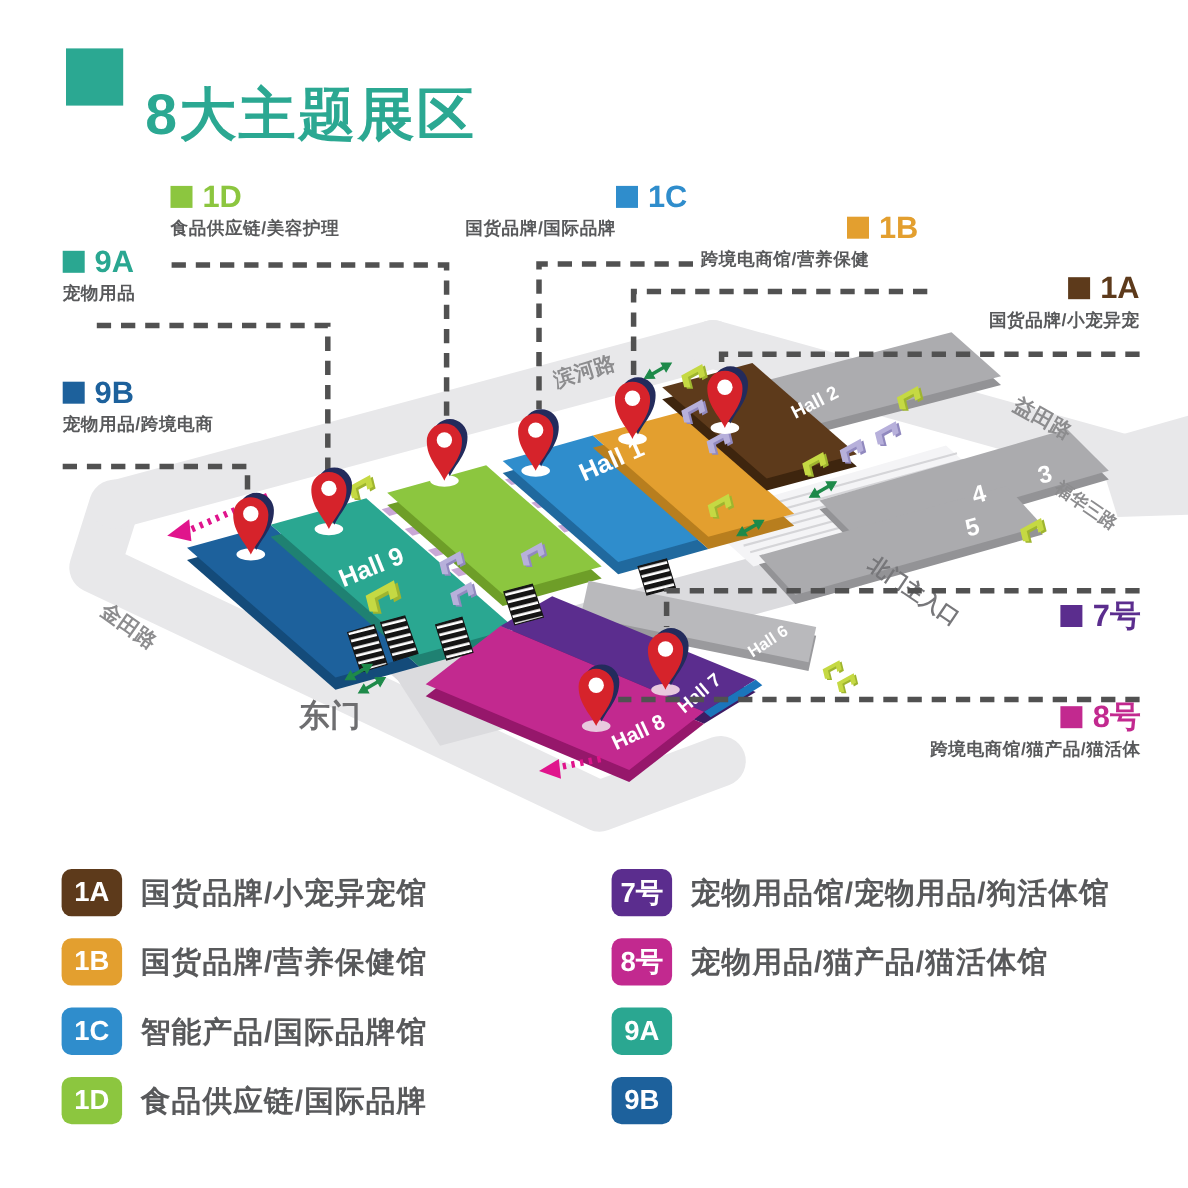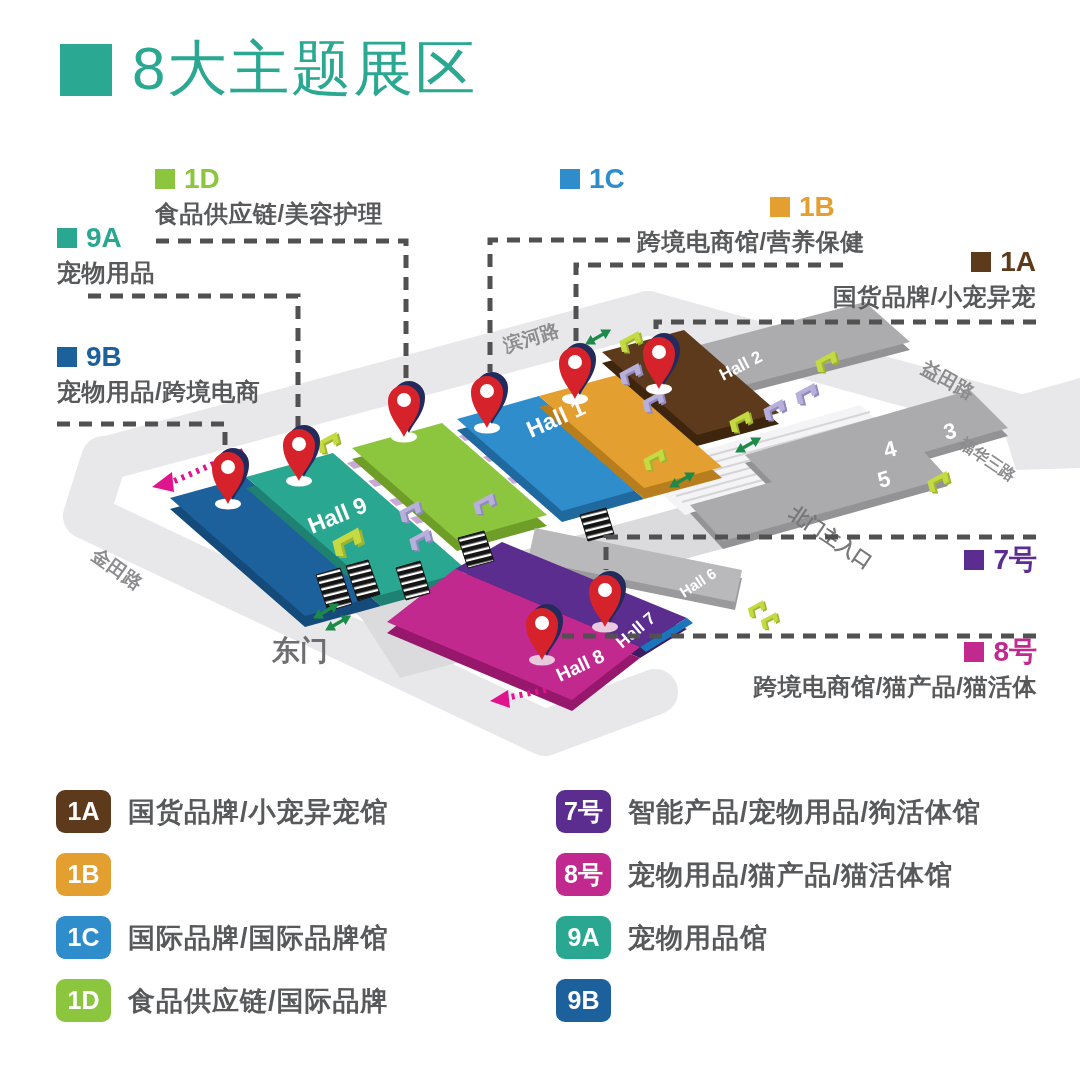--- a/index.html
+++ b/index.html
@@ -7,27 +7,27 @@
     width:1080px;height:1080px;position:relative;overflow:hidden;
     background:#ffffff;
     font-family:"Liberation Sans","DejaVu Sans",sans-serif;
   }
   .map-svg{position:absolute;left:0;top:0;}
   svg text{font-family:"Liberation Sans","DejaVu Sans",sans-serif;font-weight:bold;}
 
   
   .title{position:absolute;left:60px;top:33px;display:flex;gap:20px;align-items:flex-start;}
   .title-square{width:52px;height:52px;margin-top:11px;}
-  .title-text{font-size:60px;font-weight:normal;letter-spacing:2px;line-height:72px;}
+  .title-text{font-size:52px;font-weight:bold;letter-spacing:2px;line-height:72px;margin-top:36px;}
 
   
   .callout{position:absolute;white-space:nowrap;}
   .code-row{display:flex;align-items:center;gap:9px;font-size:28px;font-weight:bold;line-height:28px;}
   .sq{width:20px;height:20px;flex:0 0 auto;}
-  .desc{margin-top:5px;font-size:24px;font-weight:bold;color:#58595B;letter-spacing:0.5px;}
+  .desc{margin-top:5px;font-size:16px;font-weight:bold;color:#58595B;letter-spacing:0.5px;}
   .right{text-align:right;}
   .right .code-row{justify-content:flex-end;}
   .co-1d{left:155px;top:165px;}
   .co-1c{left:423px;top:165px;}
   .co-1c .code-row{margin-left:137px;}
   .co-1b{left:637px;top:193px;}
   .co-1b .code-row{margin-left:133px;}
   .co-1a{right:44px;top:248px;}
   .co-9a{left:57px;top:224px;}
   .co-9b{left:57px;top:343px;}
@@ -334,20 +334,21 @@
       <span class="sq" style="background-color: rgb(140, 198, 63);"></span>
       <span style="color: rgb(140, 198, 63);">1D</span>
     </div>
   <div class="desc">食品供应链/美容护理</div>
 </div>
 <div class="callout co-1c">
   <div class="code-row">
       <span class="sq" style="background-color: rgb(47, 141, 204);"></span>
       <span style="color: rgb(47, 141, 204);">1C</span>
     </div>
+  <div class="desc">国货品牌/国际品牌</div>
 </div>
 <div class="callout co-1b">
   <div class="code-row">
       <span class="sq" style="background-color: rgb(227, 159, 47);"></span>
       <span style="color: rgb(227, 159, 47);">1B</span>
     </div>
   <div class="desc">跨境电商馆/营养保健</div>
 </div>
 <div class="callout co-1a right">
   <div class="code-row">
@@ -383,36 +384,36 @@
     </div>
   <div class="desc">跨境电商馆/猫产品/猫活体</div>
 </div>
 
 <div class="legend-row lc r1">
   <div class="chip" style="background-color: rgb(93, 58, 27);">1A</div>
   <div class="legend-label">国货品牌/小宠异宠馆</div>
 </div>
 <div class="legend-row lc r2">
   <div class="chip" style="background-color: rgb(227, 159, 47);">1B</div>
+  <div class="legend-label">国货品牌/营养保健馆</div>
 </div>
 <div class="legend-row lc r3">
   <div class="chip" style="background-color: rgb(47, 141, 204);">1C</div>
-  <div class="legend-label">国际品牌/国际品牌馆</div>
+  <div class="legend-label">智能产品/国际品牌馆</div>
 </div>
 <div class="legend-row lc r4">
   <div class="chip" style="background-color: rgb(140, 198, 63);">1D</div>
   <div class="legend-label">食品供应链/国际品牌</div>
 </div>
 <div class="legend-row rc r1">
   <div class="chip" style="background-color: rgb(91, 45, 142);">7号</div>
-  <div class="legend-label">智能产品/宠物用品/狗活体馆</div>
+  <div class="legend-label">宠物用品馆/宠物用品/狗活体馆</div>
 </div>
 <div class="legend-row rc r2">
   <div class="chip" style="background-color: rgb(194, 41, 143);">8号</div>
   <div class="legend-label">宠物用品/猫产品/猫活体馆</div>
 </div>
 <div class="legend-row rc r3">
   <div class="chip" style="background-color: rgb(42, 167, 145);">9A</div>
-  <div class="legend-label">宠物用品馆</div>
 </div>
 <div class="legend-row rc r4">
   <div class="chip" style="background-color: rgb(29, 97, 156);">9B</div>
 </div>
 
 </body></html>

